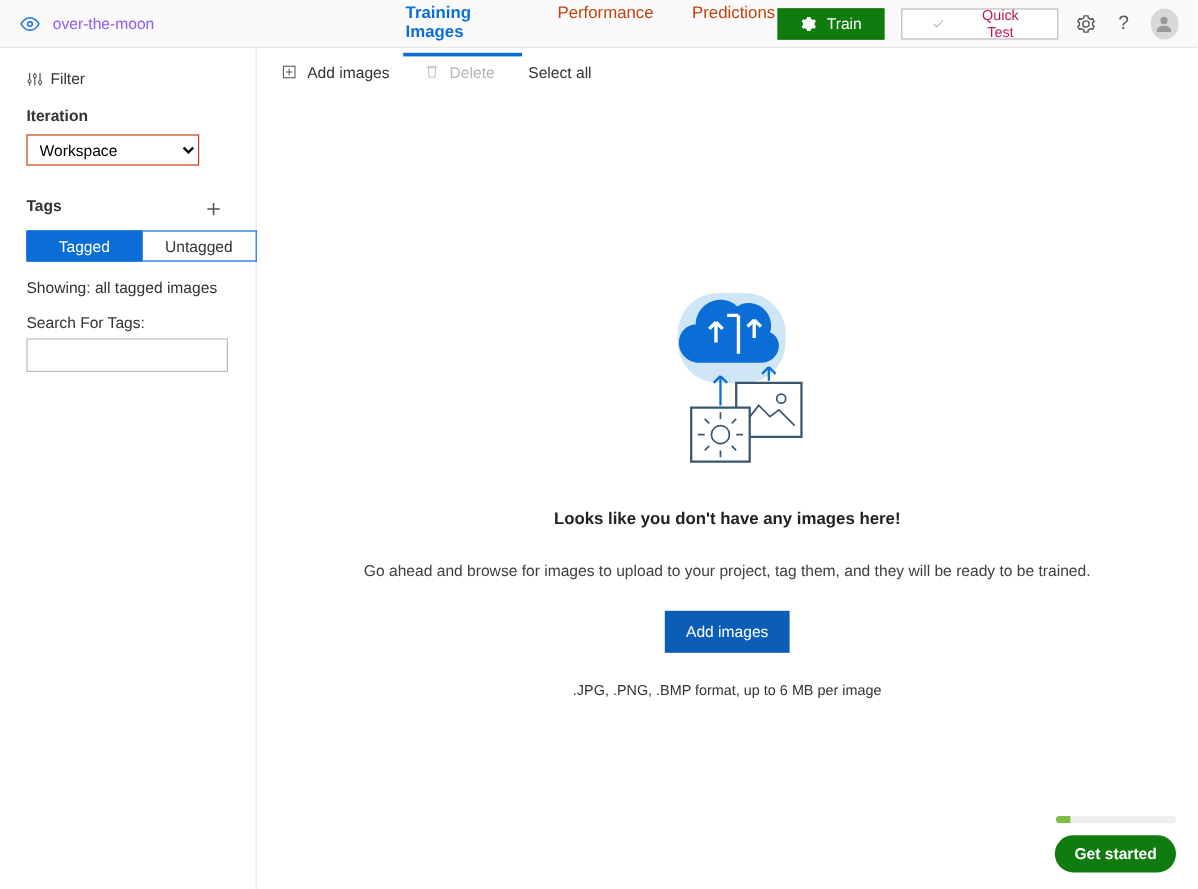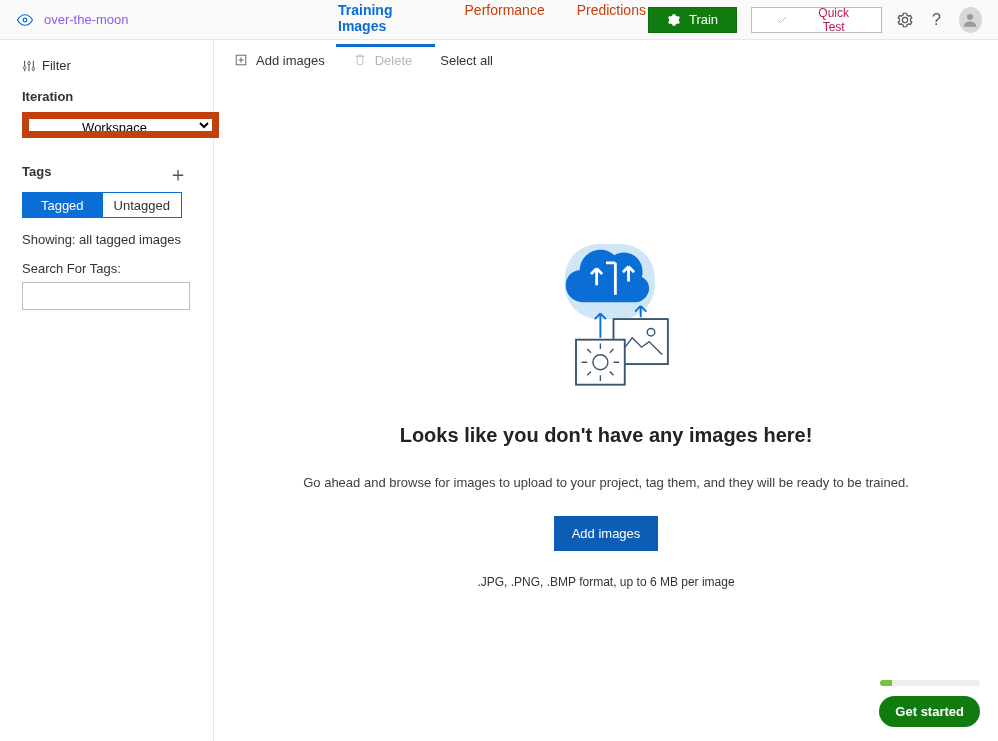--- a/index.html
+++ b/index.html
@@ -22,39 +22,39 @@
     .avatar { width: 26px; height: 26px; border-radius: 50%; background: #d8d8d8; display:flex; align-items:center; justify-content:center; }
     .avatar svg { width: 18px; height: 18px; fill: #9a9a9a; }
 
     
     .body-wrap { display: flex; height: calc(100% - 40px); }
     .sidebar { width: 214px; border-right: 1px solid #e6e6e6; padding: 18px 25px 0 22px; }
     .main { flex: 1; display: flex; flex-direction: column; }
 
     .filter-row { display: flex; align-items: center; gap: 6px; font-size: 13px; color: #333; margin-bottom: 16px; cursor: pointer; }
     .sb-label { font-weight: 600; margin-bottom: 8px; }
-    .iter-select { width: 197px; height: 26px; border: 7px solid #c2410c; font-size: 13px; padding: 0 6px; background: #fff; text-align: center; }
+    .iter-select { width: 144px; height: 26px; border: 1px solid #c2410c; font-size: 13px; padding: 0 6px; background: #fff; }
 
     .tags-head { display: flex; justify-content: space-between; margin-top: 26px; }
     .add-tag-btn { font-size: 20px; color: #555; cursor: pointer; line-height: 1; }
-    .tag-toggle { display: flex; margin-top: 8px; width: 160px; }
+    .tag-toggle { display: flex; margin-top: 8px; width: 192px; }
     .tgl { flex:1; height: 26px; display:flex; align-items:center; justify-content:center; font-size: 13px; border: 1px solid #0b6dd6; cursor:pointer; }
     .tgl.active { background: #0b6dd6; color: #fff; }
     .tgl.inactive { background: #fff; color: #333; border-left: 0; }
     .showing { margin-top: 14px; font-size: 13px; color: #333; }
     .search-lbl { margin-top: 14px; font-size: 13px; color: #333; }
     .search-box { margin-top: 6px; width: 168px; height: 28px; border: 1px solid #bdbdbd; padding: 0 6px; }
 
     .action-bar { height: 40px; display: flex; align-items: center; gap: 28px; padding-left: 20px; border-bottom: 0; }
     .ab-item { display: flex; align-items: center; gap: 8px; font-size: 13px; cursor: pointer; }
     .ab-disabled { color: #b5b5b5; cursor: default; }
     .ab-icon { width: 14px; height: 14px; display:inline-block; }
 
     .empty-wrap { flex:1; display:flex; flex-direction:column; align-items:center; justify-content:flex-start; padding-top: 160px; }
-    .empty-title { font-size: 20px; font-weight: 700; color: #222; margin-top: 24px; }
+    .empty-title { font-size: 14px; font-weight: 700; color: #222; margin-top: 24px; }
     .empty-sub { font-size: 13px; color: #404040; margin-top: 28px; text-align:right; max-width: 700px; }
     .btn-add { background: #0b5db5; color:#fff; border:none; padding: 10px 18px; font-size: 13px; margin-top: 26px; cursor:pointer; }
     .empty-hint { font-size: 12px; color: #333; margin-top: 24px; }
 
     
     .br-wrap { position:absolute; right: 18px; bottom: 14px; display:flex; flex-direction:column; align-items:flex-end; gap: 10px; }
     .progress { width: 100px; height: 6px; background: #eee; border-radius: 3px; overflow: hidden; }
     .progress-fill { width: 12px; height: 100%; background: #7bc043; }
     .btn-start { background: #107c10; color:#fff; border:none; border-radius: 16px; padding: 8px 16px; font-size: 13px; font-weight: 600; cursor:pointer; }
 

